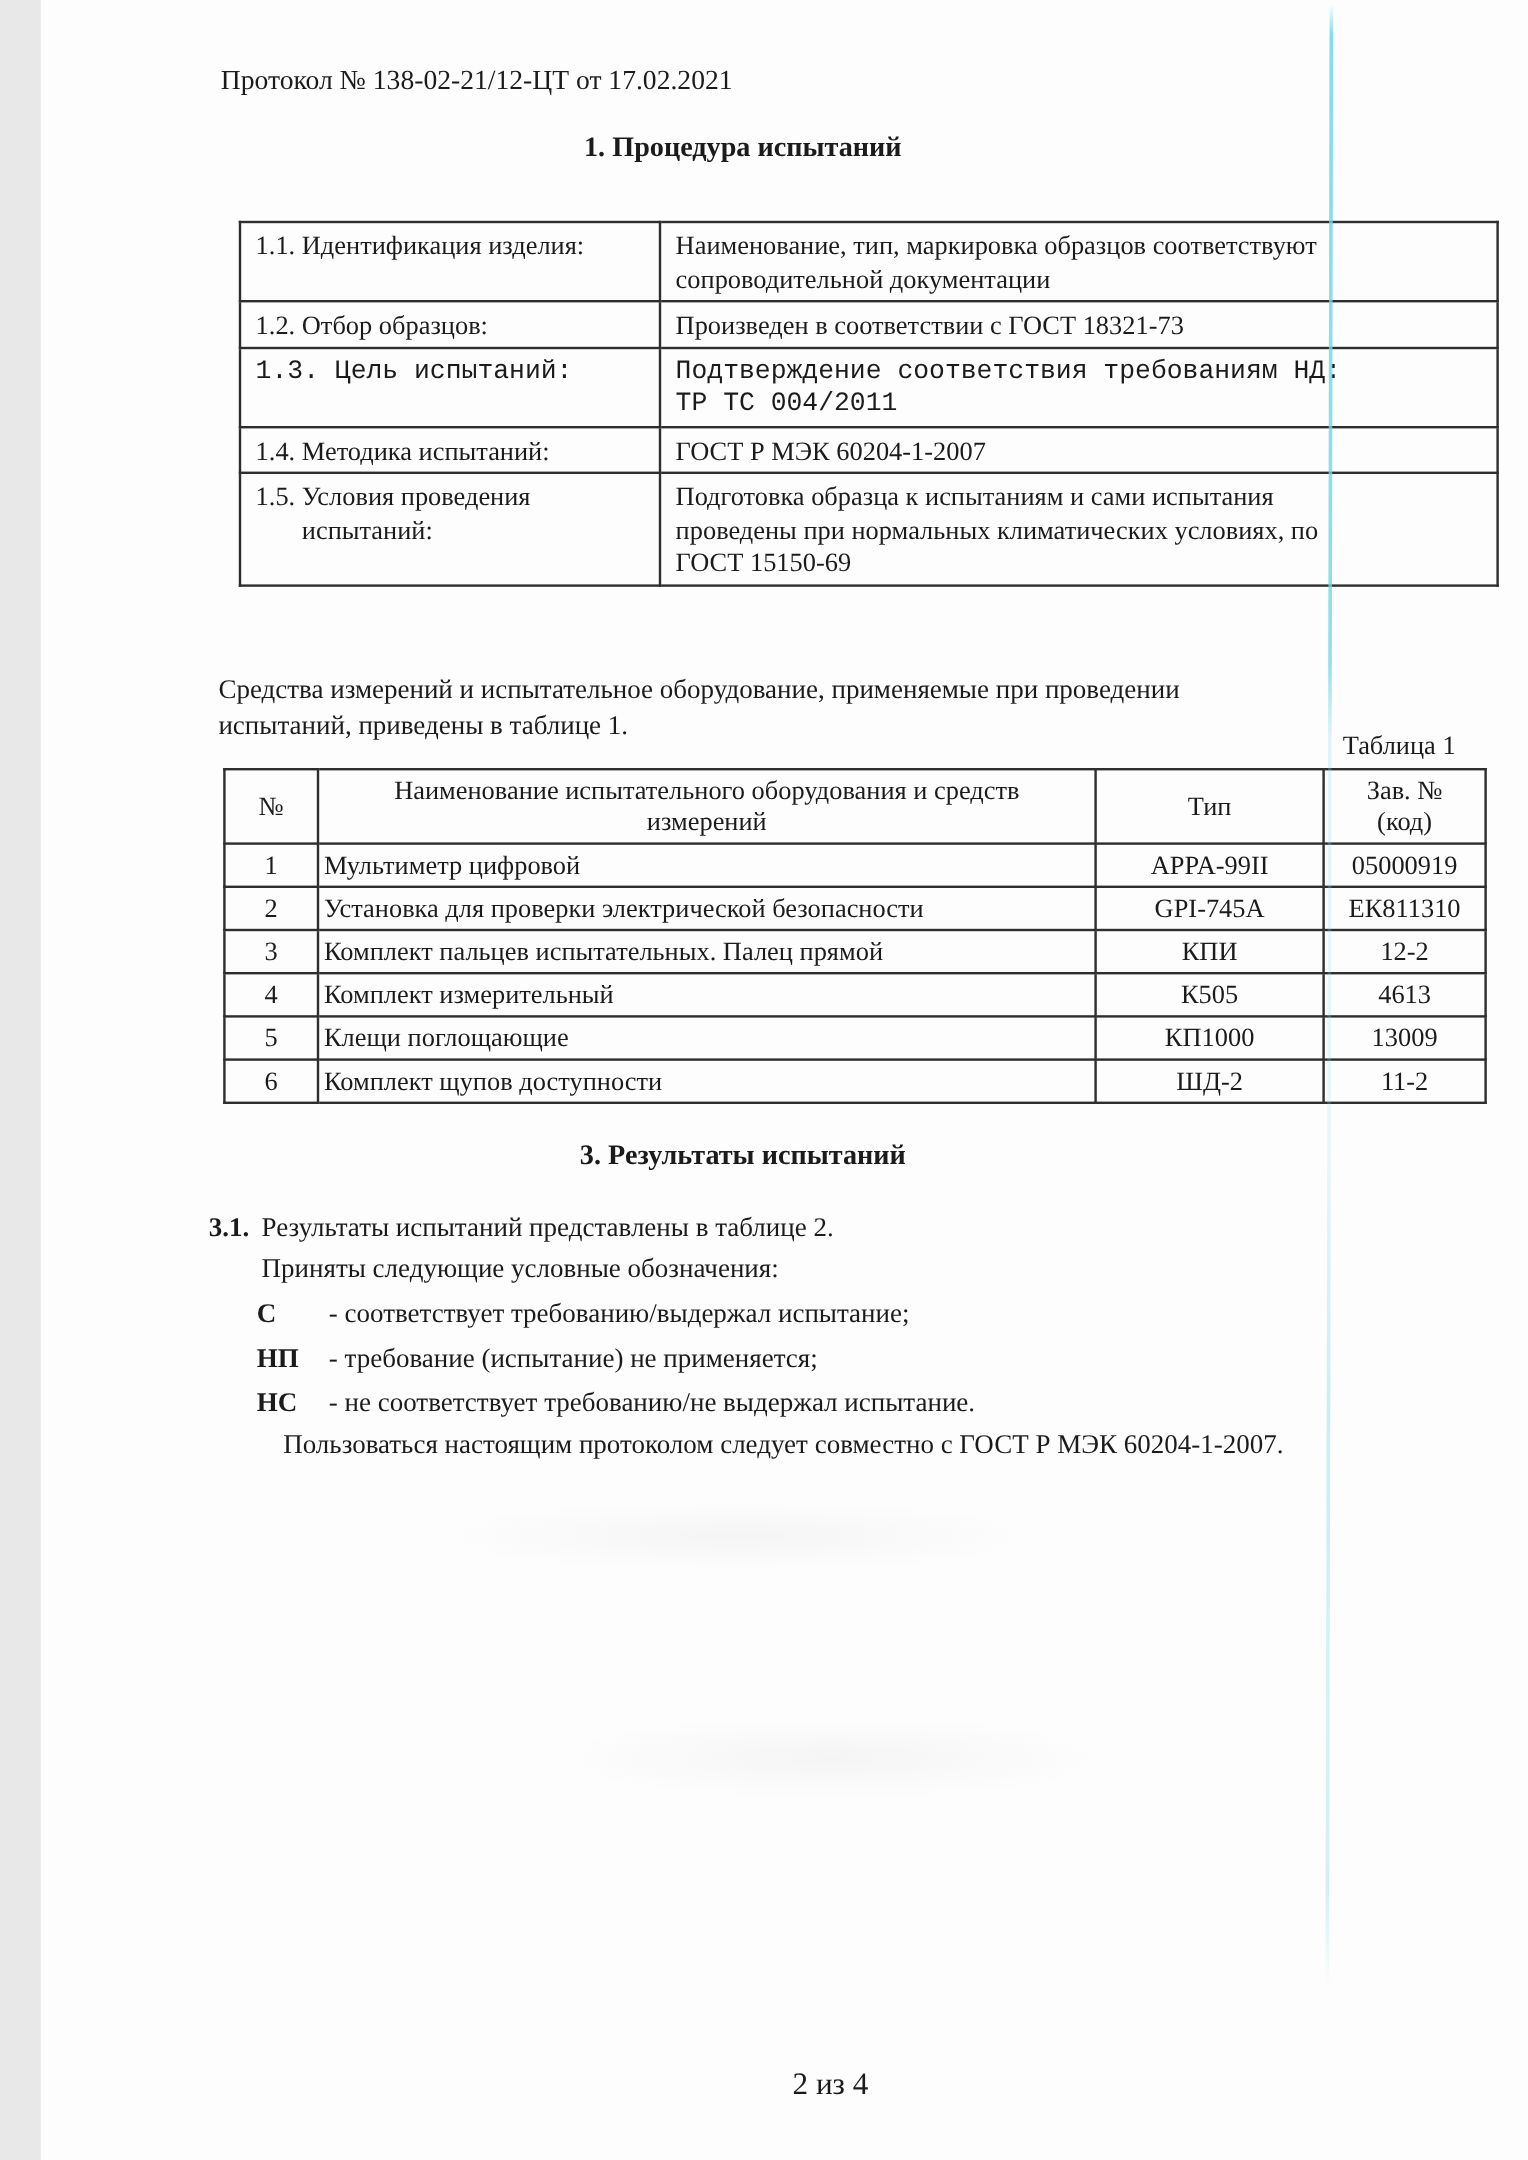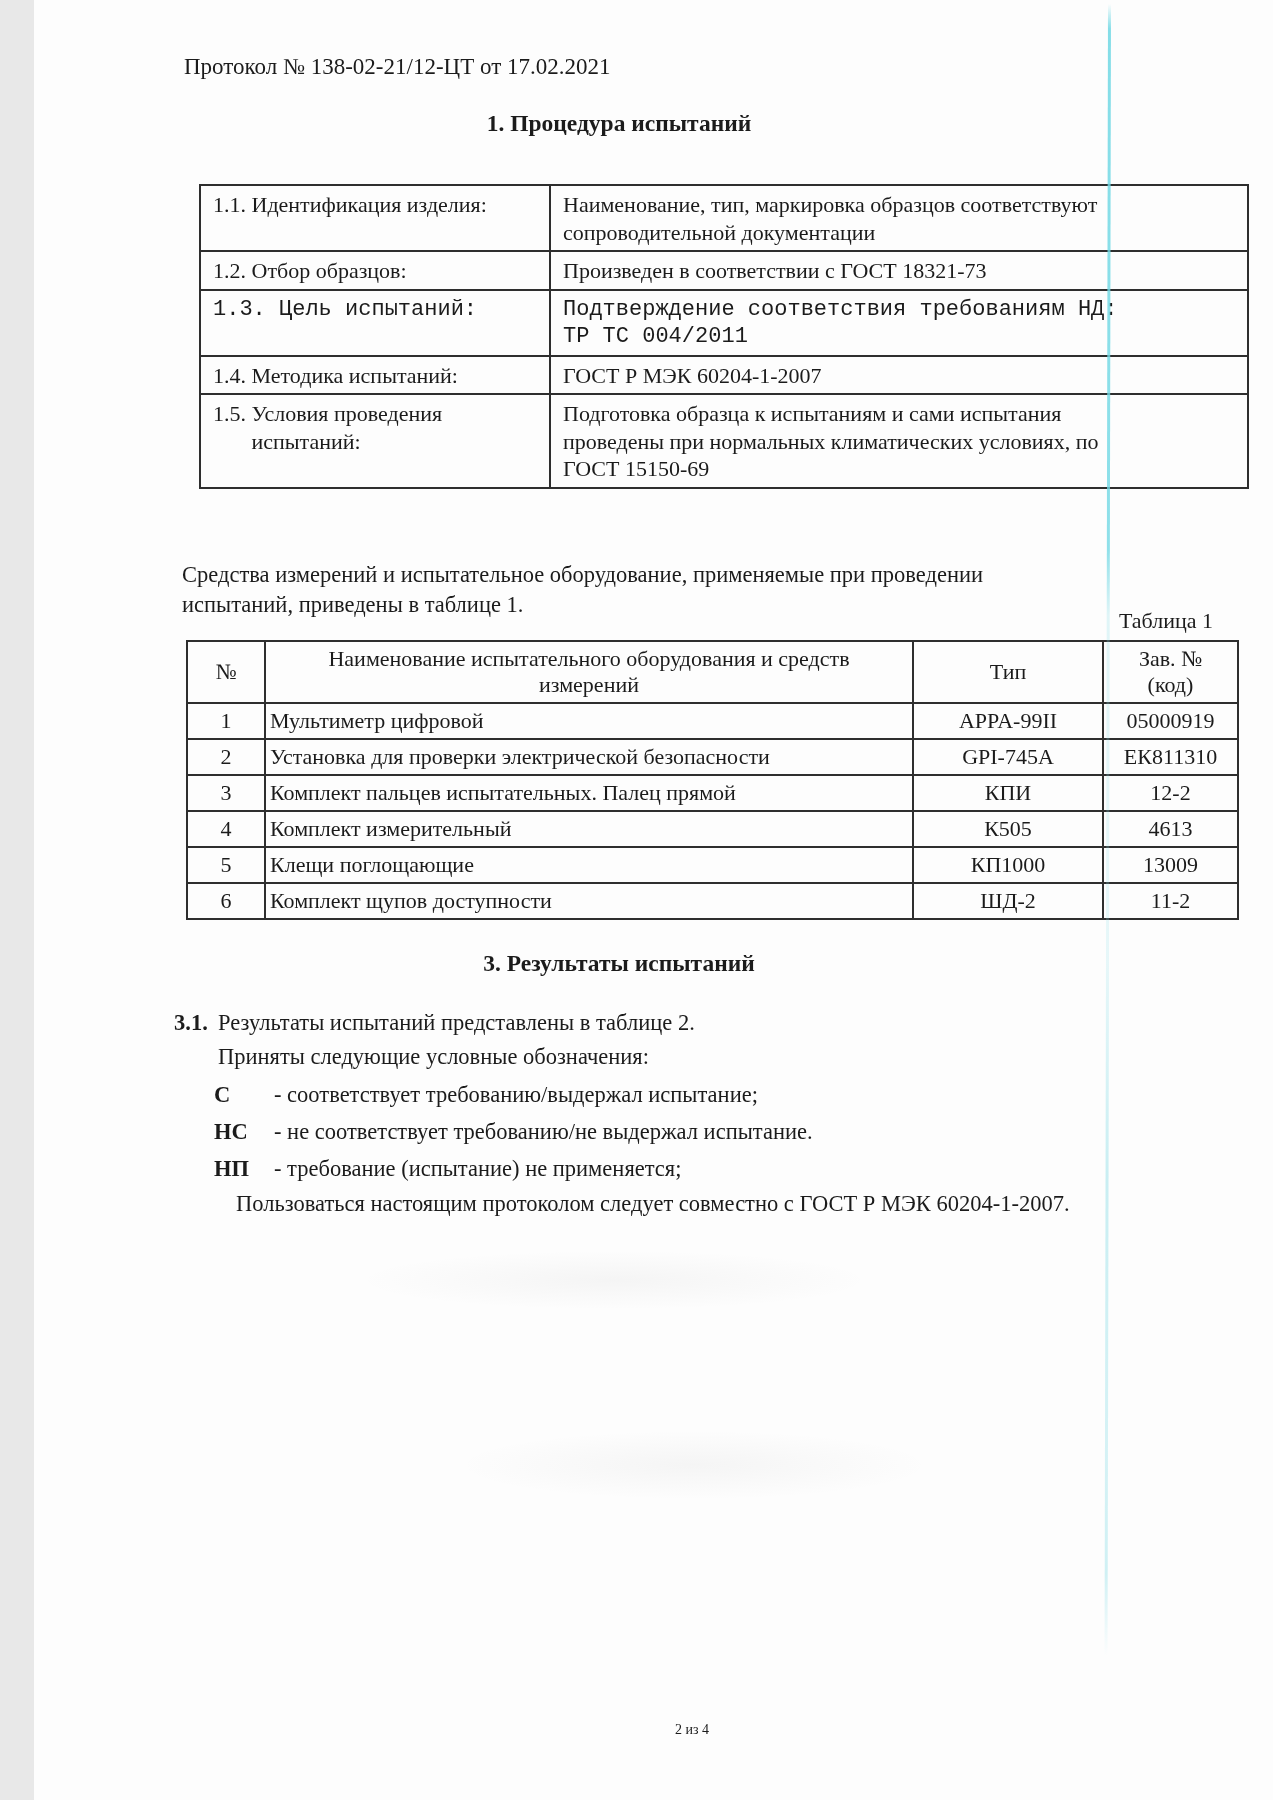--- a/index.html
+++ b/index.html
@@ -67,21 +67,21 @@
   #item31 { top:1008px; }
   #item32 { top:1182px; }
   .item-line { display:flex; }
   .pnum { font-weight:bold; width:44px; flex:0 0 auto; }
   .cont31 { margin-left:44px; margin-top:5px; }
   .cont32 { margin-left:62px; margin-top:7px; }
   .legend { margin-left:40px; margin-top:6px; }
   .legend-row { display:flex; margin-top:8px; }
   .legend-code { font-weight:bold; width:60px; flex:0 0 auto; }
 
-  .footer { position:absolute; top:1722px; left:578px; width:160px; text-align:center; font-size:14px; }
+  .footer { position:absolute; top:1722px; left:578px; width:160px; text-align:center; font-size:26px; }
 
   
   .scan-line {
     position:absolute; top:4px; left:1074px; width:3px; height:1652px;
     transform:rotate(0.12deg); transform-origin:top center;
     background:linear-gradient(to bottom,
       rgba(112,216,228,0) 0%, rgba(112,216,228,0.85) 1.5%,
       rgba(112,216,228,0.78) 33%, rgba(140,222,231,0.26) 37%,
       rgba(140,222,231,0.20) 58%, rgba(122,216,227,0.40) 71%,
       rgba(122,216,227,0.30) 87%, rgba(140,222,231,0.40) 95%,
@@ -210,27 +210,27 @@
       <span class="pnum">3.1.</span>
       <span>Результаты испытаний представлены в таблице 2.</span>
     </div>
     <div class="cont31">Приняты следующие условные обозначения:</div>
     <div class="legend">
       <div class="legend-row">
         <span class="legend-code">С</span>
         <span>- соответствует требованию/выдержал испытание;</span>
       </div>
       <div class="legend-row">
+        <span class="legend-code">НП</span>
+        <span>- требование (испытание) не применяется;</span>
+      </div>
+      <div class="legend-row">
         <span class="legend-code">НС</span>
         <span>- не соответствует требованию/не выдержал испытание.</span>
       </div>
-      <div class="legend-row">
-        <span class="legend-code">НП</span>
-        <span>- требование (испытание) не применяется;</span>
-      </div>
     </div>
   </div>
 
   <div class="item" id="item32">
     <div class="cont32">Пользоваться настоящим протоколом следует совместно с ГОСТ Р МЭК 60204-1-2007.</div>
   </div>
 
   <div class="footer">2 из 4</div>
 
 </div>

